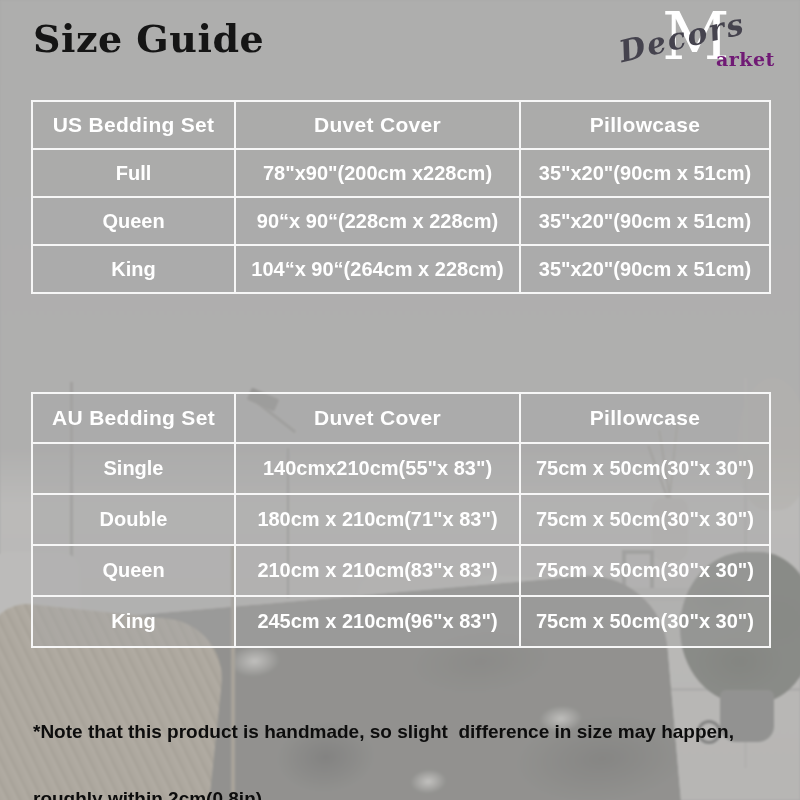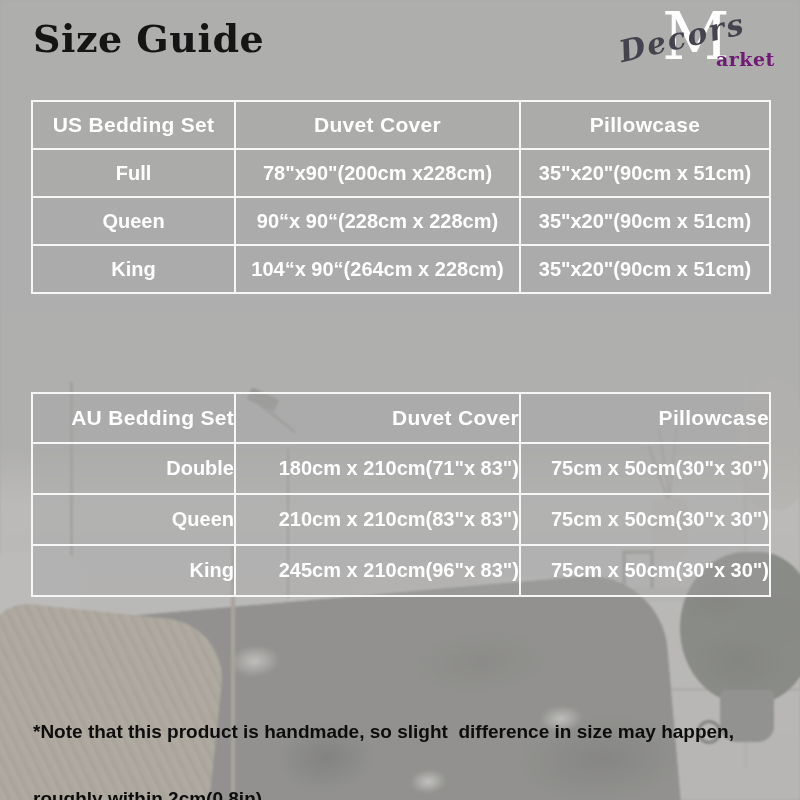--- a/index.html
+++ b/index.html
@@ -76,21 +76,21 @@
   table.size-table{position:absolute;left:31px;width:738px;border-collapse:collapse;
      table-layout:fixed;text-align:center;color:#ffffff;font-weight:bold;}
   table.size-table col.c1{width:203px;}
   table.size-table col.c2{width:285px;}
   table.size-table col.c3{width:250px;}
   table.size-table th,table.size-table td{border:2.5px solid #f7f7f7;
      background:rgba(166,166,166,0.42);padding:0;}
   table.size-table th{font-size:21px;height:46px;letter-spacing:0.3px;}
   table.size-table td{font-size:20px;height:46px;}
   #us-table{top:100px;}
-  #au-table{top:392px;text-align:right;}
+  #au-table{top:392px;}
   #au-table th{height:48px;}
   #au-table td{height:49px;}
 
   .notes{position:absolute;left:33px;top:676px;width:745px;
      font-weight:bold;font-size:19px;line-height:1.18;color:#0d0d0d;white-space:pre-wrap;}
 </style>
 </head>
 <body>
 
 <div class="canvas">
@@ -177,20 +177,25 @@
         </colgroup>
       <thead>
         <tr>
           <th>AU Bedding Set</th>
           <th>Duvet Cover</th>
           <th>Pillowcase</th>
         </tr>
       </thead>
       <tbody>
         <tr>
+          <td>Single</td>
+          <td>140cmx210cm(55"x 83")</td>
+          <td>75cm x 50cm(30"x 30")</td>
+        </tr>
+        <tr>
           <td>Double</td>
           <td>180cm x 210cm(71"x 83")</td>
           <td>75cm x 50cm(30"x 30")</td>
         </tr>
         <tr>
           <td>Queen</td>
           <td>210cm x 210cm(83"x 83")</td>
           <td>75cm x 50cm(30"x 30")</td>
         </tr>
         <tr>

